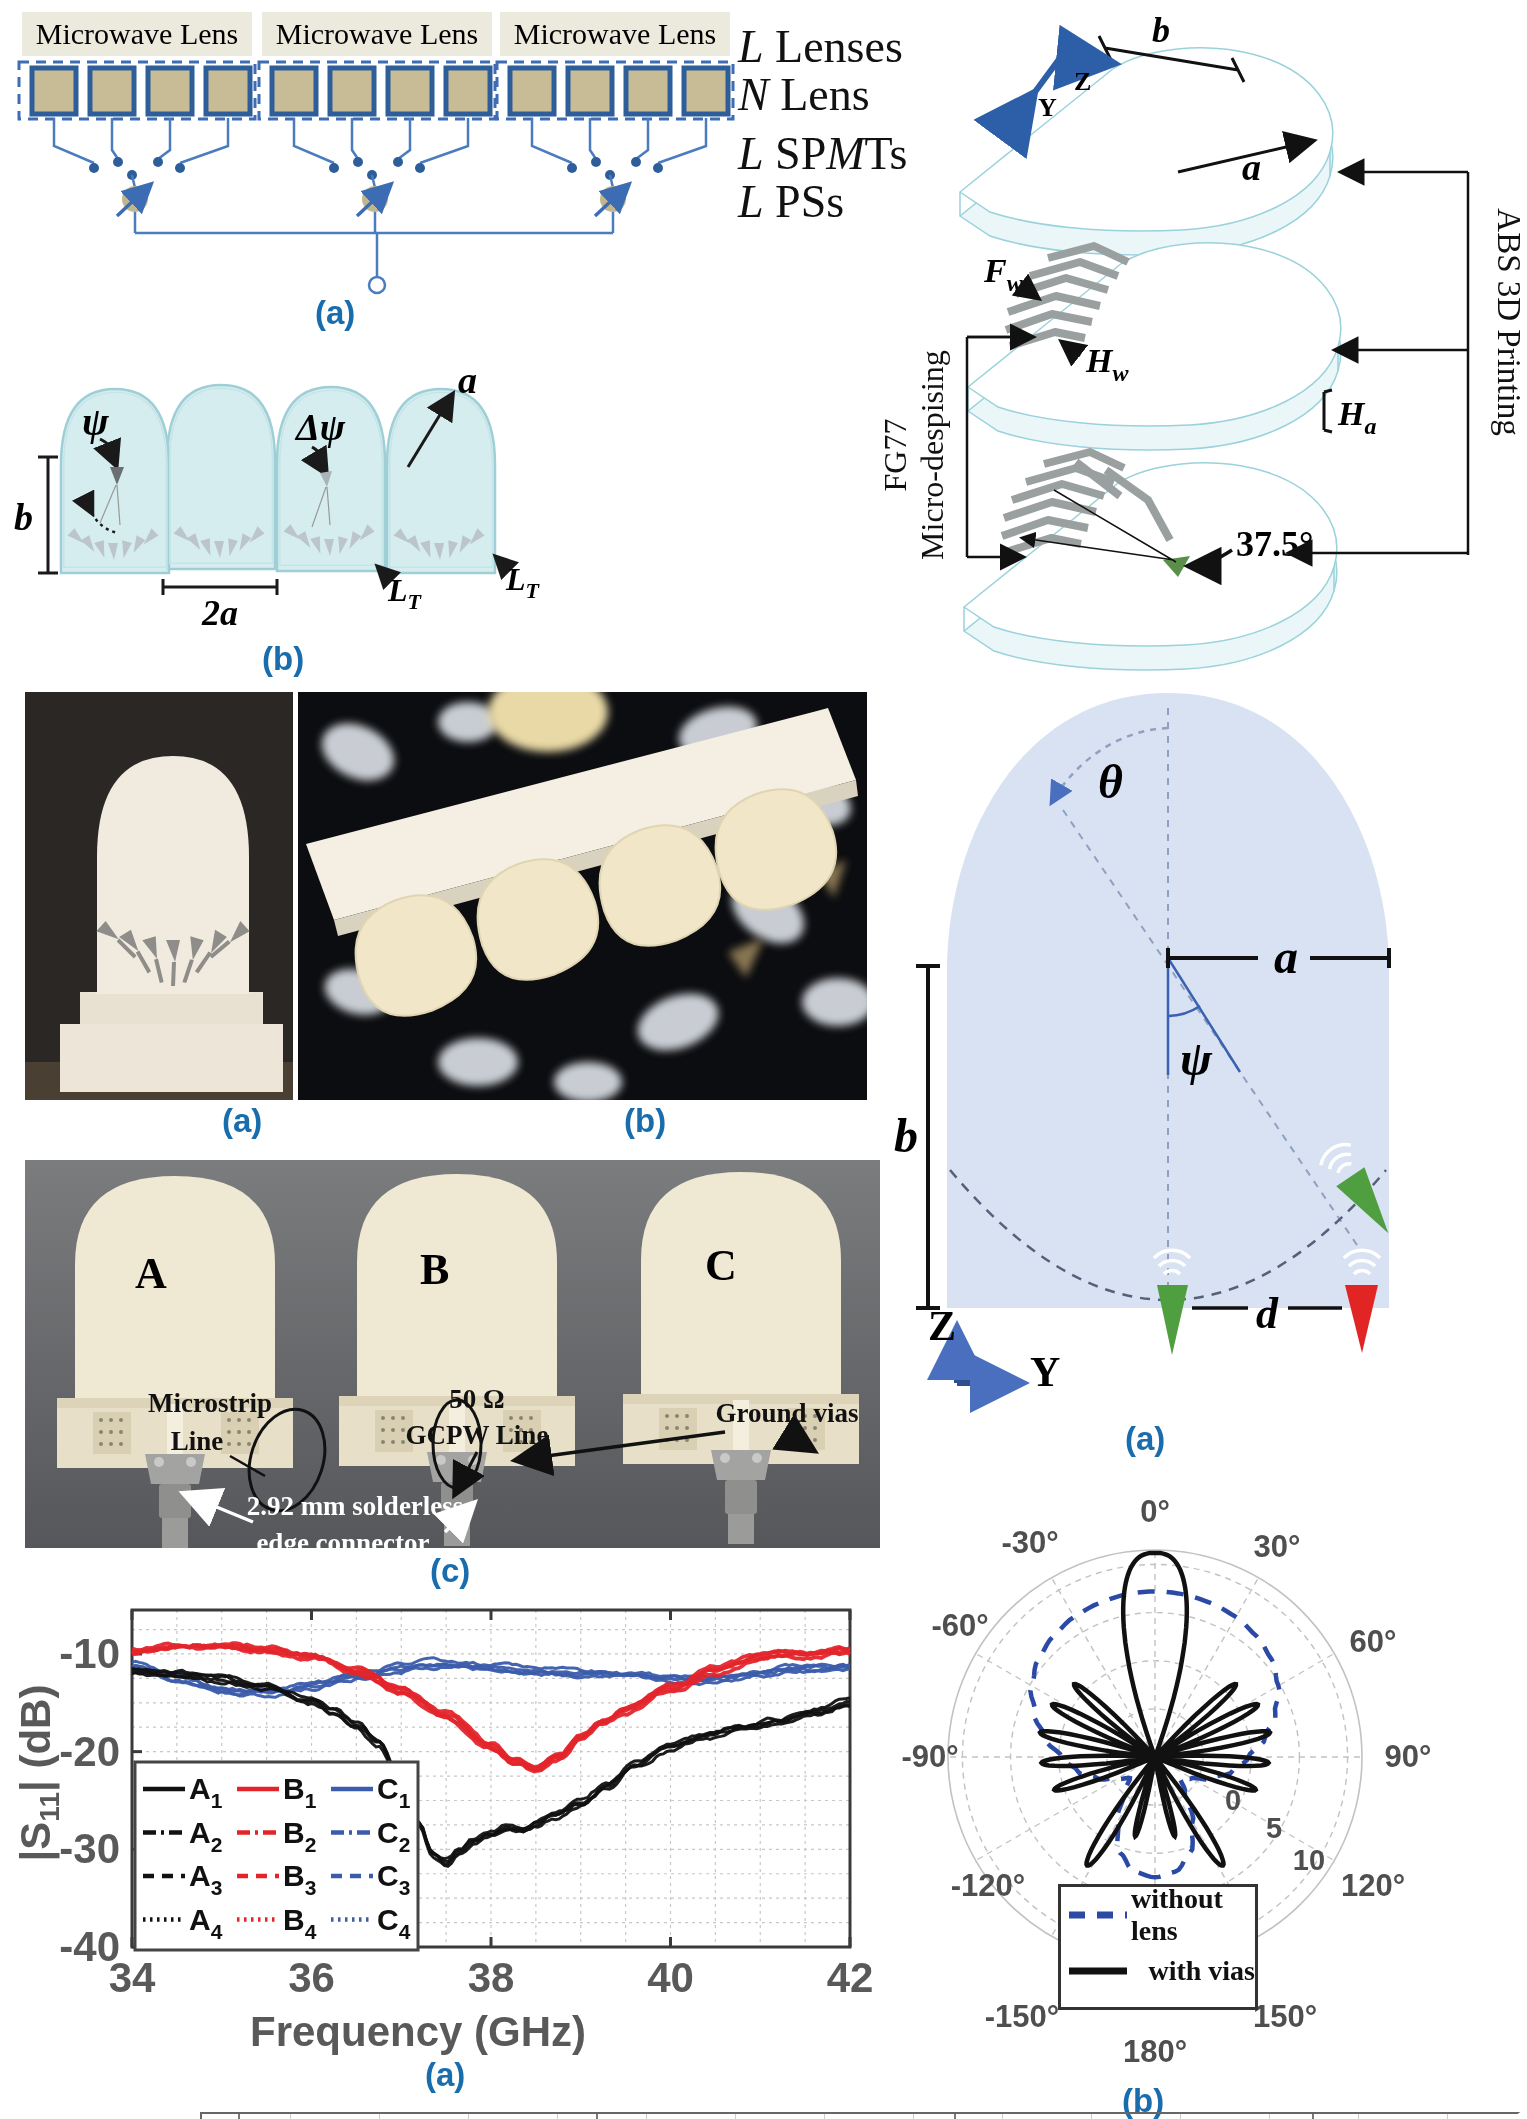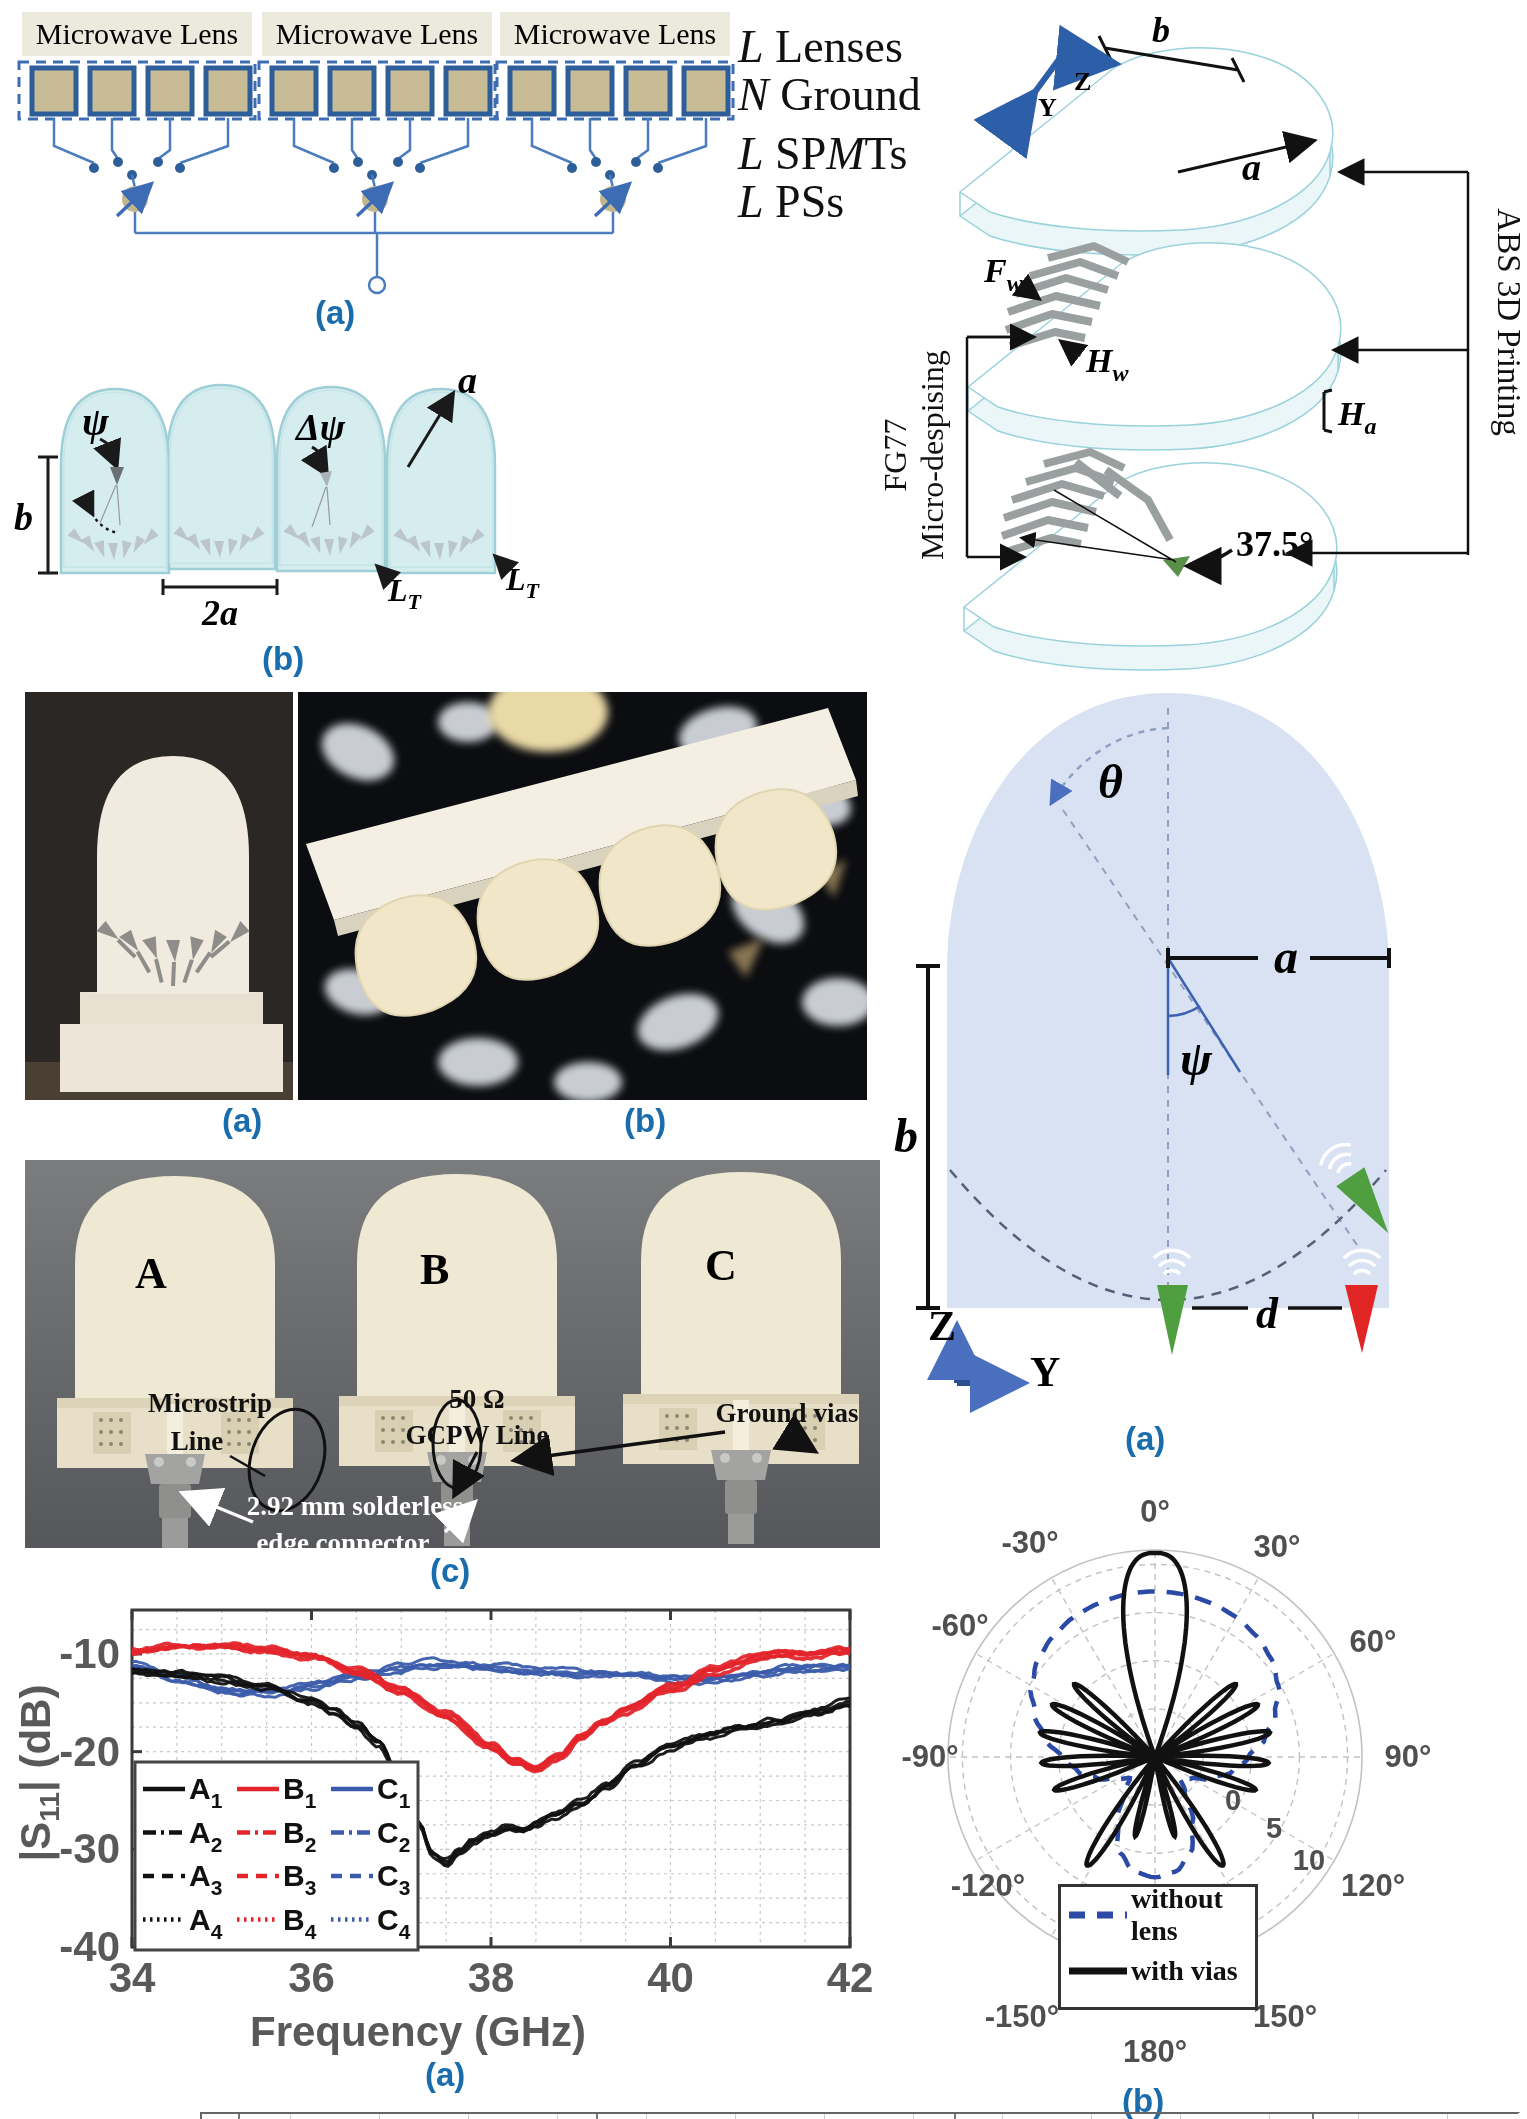--- a/index.html
+++ b/index.html
@@ -16,21 +16,21 @@
   .s11lbl{font-family:"Liberation Sans",sans-serif;font-weight:bold;color:#595959;}
   #ylab11{position:absolute;left:-112px;top:1747px;width:300px;height:52px;text-align:center;
           font-size:42px;transform:rotate(-90deg);}
   #xlab11{position:absolute;left:250px;top:2008px;width:470px;font-size:42px;}
   #rot-left3d{position:absolute;left:772px;top:400px;width:320px;height:110px;
       transform:rotate(-90deg);text-align:center;font-size:32px;color:#111;line-height:1.15;}
   #rot-right3d{position:absolute;left:1345px;top:300px;width:320px;height:44px;
       transform:rotate(90deg);text-align:center;font-size:33px;color:#111;}
   #polar-legend{position:absolute;left:1058px;top:1884px;width:194px;height:120px;background:#fff;
       border:3px solid #333;font-family:"Liberation Serif",serif;font-weight:bold;font-size:28px;color:#111;}
-  .pl-row{display:flex;align-items:center;height:56px;padding-left:8px;}
+  .pl-row{display:flex;align-items:center;height:56px;padding-left:8px;justify-content:space-between;}
   .pl-sample{width:58px;margin-right:4px;flex:none;}
   #bottom-table{position:absolute;left:200px;top:2112px;width:1316px;height:7px;
       border-top:2px solid #666;border-left:2px solid #666;border-right:2px solid #666;
       background:repeating-linear-gradient(90deg,transparent 0 88px,#ccc 88px 89px);}
   #bottom-table .maj{position:absolute;top:0;width:2px;height:7px;background:#777;}
 </style>
 </head>
 <body>
 
 <div id="page">
@@ -105,21 +105,21 @@
       <text class="mlens" x="377" y="44" text-anchor="middle" font-size="30">Microwave Lens</text>
       <text class="mlens" x="615" y="44" text-anchor="middle" font-size="30">Microwave Lens</text>
     </g>
     <g stroke="#4a7cbe" stroke-width="2.5" fill="none">
       <path d="M135,233 H613"></path>
       <path d="M377,233 V277"></path>
       <circle cx="377" cy="285" r="8" fill="#fff"></circle>
     </g>
   </svg>
   <div class="sidelabel" style="top:20px"><span class="v">L</span><span> Lenses</span></div>
-  <div class="sidelabel" style="top:68px"><span class="v">N</span><span> Ground</span></div>
+  <div class="sidelabel" style="top:68px"><span class="v">N</span><span> Lens</span></div>
   <div class="sidelabel" style="top:127px"><span class="v">L</span><span> SP</span><span class="v">M</span><span>Ts</span></div>
   <div class="sidelabel" style="top:175px"><span class="v">L</span><span> PSs</span></div>
   <div class="cap" style="left:315px;top:294px">(a)</div>
 
   <svg class="abs" style="left:0;top:335" width="880" height="345">
     <defs>
       <path id="archP" d="M4,196 L4,88 Q4,12 58,12 Q112,12 112,88 L112,196 Z"></path>
       <marker id="mK" markerWidth="10" markerHeight="10" refX="8" refY="5" orient="auto">
         <path d="M0,0 L10,5 L0,10 Z" fill="#1a1a1a"></path>
         </marker>

